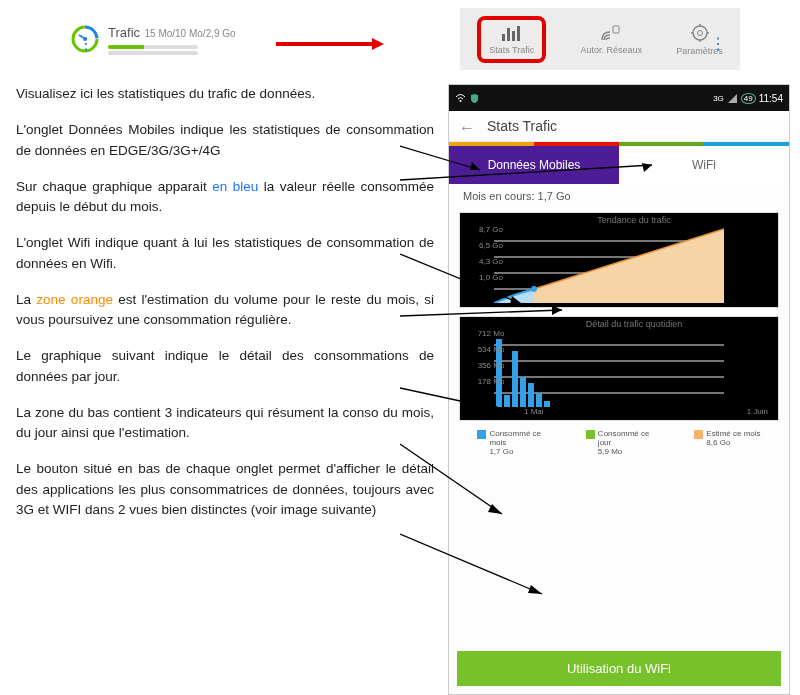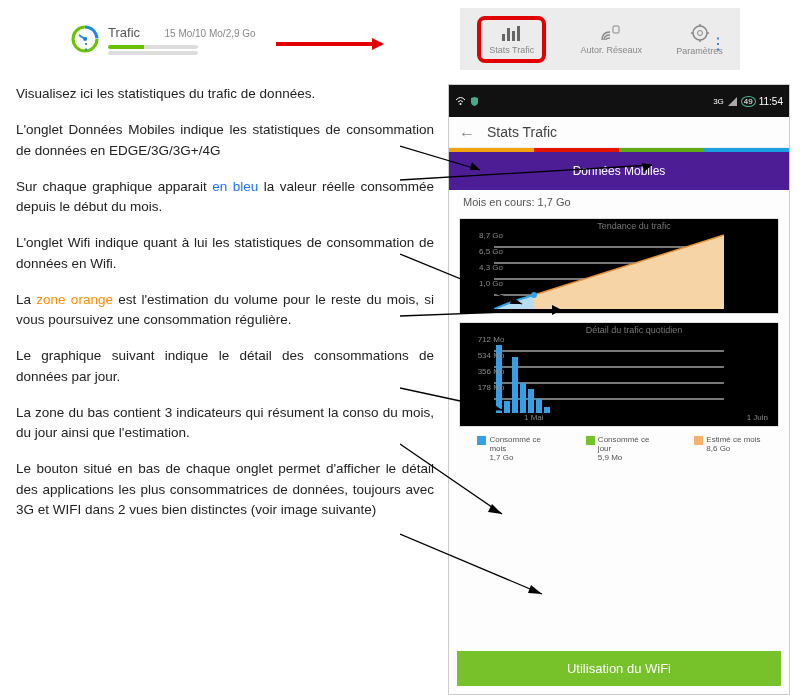--- a/index.html
+++ b/index.html
@@ -20,21 +20,21 @@
   .dots.left{left:48px}
   .dots.right{right:14px}
 
   .body-wrap{position:absolute;top:84px;left:10px;right:10px;bottom:0;display:flex;gap:8px}
   .explain{width:430px;padding:0 6px}
   .explain p{font-size:13.5px;color:#222;text-align:justify;margin-bottom:16px;line-height:1.5}
   .blue{color:#1e73ff}
   .orange{color:#ff8c00}
 
   .phone{flex:1;border:1px solid #ccc;position:relative;background:#fdfdfd;display:flex;flex-direction:column}
-  .statusbar{background:#111;height:32px;display:flex;align-items:center;justify-content:space-between;padding:0 6px;color:#fff;font-size:10px}
+  .statusbar{background:#111;height:26px;display:flex;align-items:center;justify-content:space-between;padding:0 6px;color:#fff;font-size:10px}
   .sb-left{display:flex;gap:3px;align-items:center}
   .sb-right{display:flex;gap:3px;align-items:center}
   .screen-title{display:flex;align-items:center;gap:12px;padding:6px 10px;font-size:14px;color:#444;border-bottom:1px solid #eee}
   .color-strip{height:4px;display:flex}
   .color-strip span{flex:1}
   .tabs{display:flex;height:38px}
   .tabs .tab{flex:1;display:flex;align-items:center;justify-content:center;font-size:12px}
   .tabs .tab.active{background:#4c1d95;color:#fff}
   .tabs .tab.inactive{background:#fff;color:#666}
   .mois{font-size:11px;color:#555;padding:6px 14px}
@@ -61,21 +61,21 @@
       <svg width="28" height="28" viewBox="0 0 28 28">
           <circle cx="14" cy="14" r="12" fill="none" stroke="#6ac200" stroke-width="3" stroke-dasharray="56 75"></circle>
           <circle cx="14" cy="14" r="12" fill="none" stroke="#1e88e5" stroke-width="3" stroke-dasharray="18 75" transform="rotate(-90 14 14)"></circle>
           <line x1="14" y1="14" x2="8" y2="10" stroke="#1e88e5" stroke-width="2"></line>
           <circle cx="14" cy="14" r="2" fill="#1e88e5"></circle>
         </svg>
     </div>
     <div class="trafic-text">
       <div>
         <span class="trafic-label">Trafic</span>
-        <span class="trafic-values" style="margin-left:20px">15 Mo/10 Mo/2,9 Go</span>
+        <span class="trafic-values" style="margin-left:0">15 Mo/10 Mo/2,9 Go</span>
       </div>
       <div class="green-line"></div>
       <div class="gray-line"></div>
     </div>
   </div>
   <svg class="arrow-red" viewBox="0 0 180 20">
     <line x1="0" y1="10" x2="160" y2="10" stroke="#e30000" stroke-width="7"></line>
     <polygon points="160,0 180,10 160,20" fill="#e30000"></polygon>
   </svg>
   <div class="tab-strip">
@@ -150,20 +150,23 @@
     </div>
     <div class="color-strip">
       <span style="background:#f0a30a"></span>
         <span style="background:#e51400"></span>
         <span style="background:#60a917"></span>
         <span style="background:#1ba1e2"></span>
     </div>
     <div class="tabs">
       <div class="tab active">
           <span>Données Mobiles</span>
+        </div>
+      <div class="tab inactive">
+          <span>WiFi</span>
         </div>
     </div>
     <div class="mois">Mois en cours: 1,7 Go</div>
 
     <div class="chartbox">
       <div class="title">Tendance du trafic</div>
       <div class="yaxis">
         <div>8,7 Go</div>
           <div>6,5 Go</div>
           <div>4,3 Go</div>

